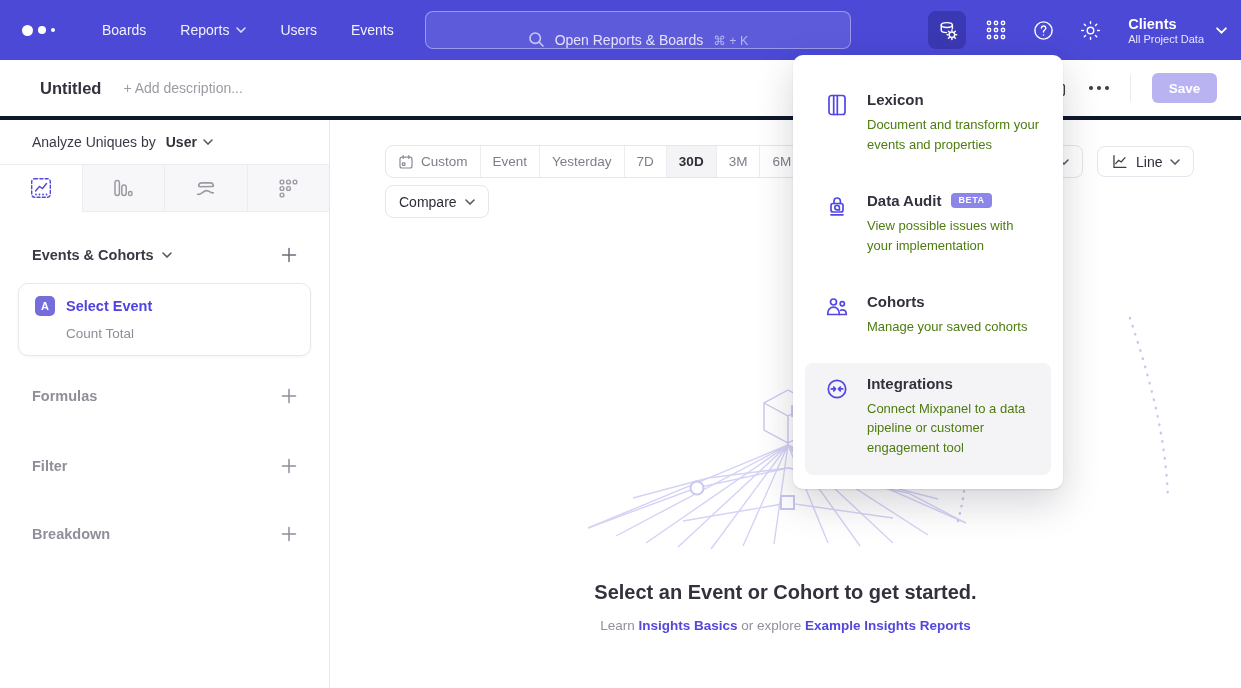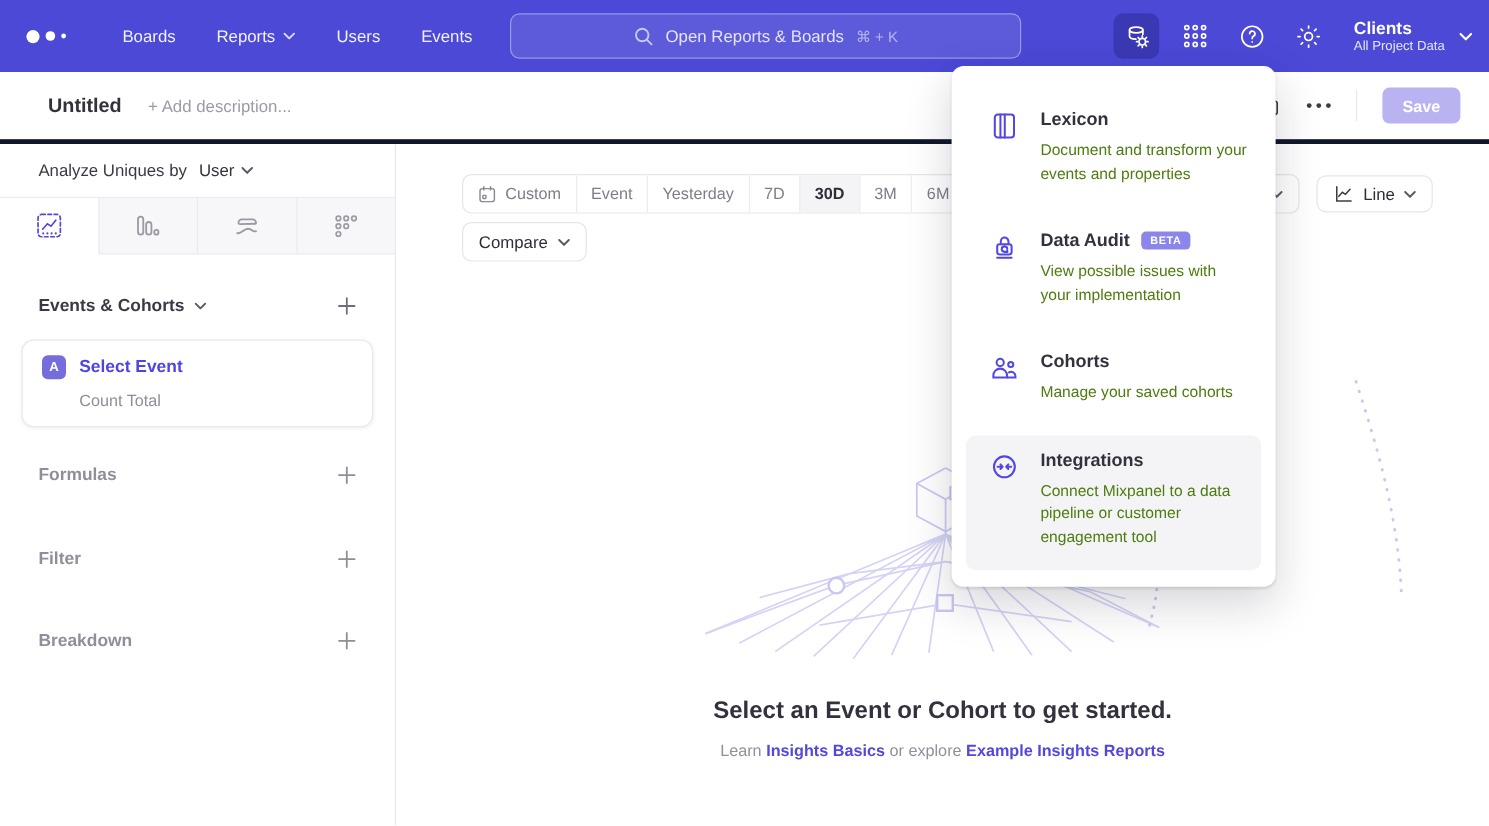--- a/index.html
+++ b/index.html
@@ -10,21 +10,21 @@
   
   .topbar{position:absolute;top:0;left:0;right:0;height:60px;background:#4B49D6;display:flex;align-items:center;padding-left:22px;color:#fff;z-index:30}
   .logo{display:flex;align-items:center;gap:5px;width:58px}
   .logo i{display:block;border-radius:50%;background:#fff}
   .logo i:nth-child(1){width:11px;height:11px}
   .logo i:nth-child(2){width:8px;height:8px}
   .logo i:nth-child(3){width:4px;height:4px}
   .nav{display:flex;align-items:center;gap:34px;margin-left:22px}
   .nav-item{display:flex;align-items:center;gap:7px;font-size:14px;font-weight:500;color:#F1F0FD;cursor:pointer}
   .chev{display:inline-block;line-height:0}
-  .search{position:absolute;left:425px;top:11px;width:426px;height:38px;border:1px solid rgba(255,255,255,.38);background:rgba(255,255,255,.10);border-radius:8px;display:flex;align-items:center;justify-content:center;gap:10px;cursor:text}
+  .search{position:absolute;left:425px;top:11px;width:426px;height:38px;border:1px solid rgba(255,255,255,.38);background:rgba(255,255,255,.10);border-radius:8px;display:flex;align-items:flex-end;justify-content:center;gap:10px;cursor:text}
   .search-text{font-size:14px;color:#E4E3FB}
   .search-kbd{font-size:12.5px;color:#B7B5F0}
   .tb-right{position:absolute;right:14px;top:0;height:60px;display:flex;align-items:center;gap:13px}
   .icon-btn{width:34px;height:34px;display:flex;align-items:center;justify-content:center;border-radius:8px;cursor:pointer}
   .icon-btn.active{width:38px;height:38px;background:#3B38B4}
   .project{display:flex;align-items:center;gap:12px;margin-left:8px;cursor:pointer}
   .project-name{font-size:14.5px;font-weight:700;line-height:1.25}
   .project-scope{font-size:11px;font-weight:400;color:#E6E5FB}
 
   
@@ -33,21 +33,21 @@
   .rh-desc{font-size:14px;color:#9B9BA6;margin-left:22px;cursor:text}
   .rh-right{margin-left:auto;display:flex;align-items:center;gap:21px}
   .rh-divider{width:1px;height:26px;background:#E8E8EE}
   .dots{display:flex;gap:4px;cursor:pointer}
   .dots i{width:4px;height:4px;border-radius:50%;background:#3C3C46}
   .save-btn{width:65px;height:30px;border:none;border-radius:6px;background:#B9B3F1;color:#fff;font-size:13.5px;font-weight:700;font-family:inherit;cursor:default}
 
   
   .sidebar{position:absolute;top:120px;left:0;width:330px;bottom:0;background:#fff;border-right:1px solid #E7E7EC}
   .analyze{height:45px;display:flex;align-items:center;gap:6px;padding:0 32px;border-bottom:1px solid #EBEBF0;font-size:14px;color:#3A3A46}
-  .analyze b{font-weight:400;color:#32323C;margin-left:4px}
+  .analyze b{font-weight:700;color:#32323C;margin-left:4px}
   .tabs{display:flex;height:47px}
   .tab{flex:1;display:flex;align-items:center;justify-content:center;background:#F7F7F9;border-left:1px solid #EBEBF0;border-bottom:1px solid #EBEBF0;cursor:pointer}
   .tab:first-child{border-left:none}
   .tab.active{background:#fff;border-bottom-color:transparent}
   .side-row{display:flex;justify-content:space-between;align-items:center;margin:0 32px;height:24px}
   .side-row.events{margin-top:31px;font-size:14.5px;font-weight:700;color:#3A3A46}
   .side-row .row-label{display:flex;align-items:center;gap:8px}
   .side-row.muted{font-size:14.5px;font-weight:700;color:#8F8F9B}
   .mt-f1{margin-top:28px}.mt-f2{margin-top:46px}.mt-f3{margin-top:44px}
   .plus-btn{cursor:pointer;line-height:0}

